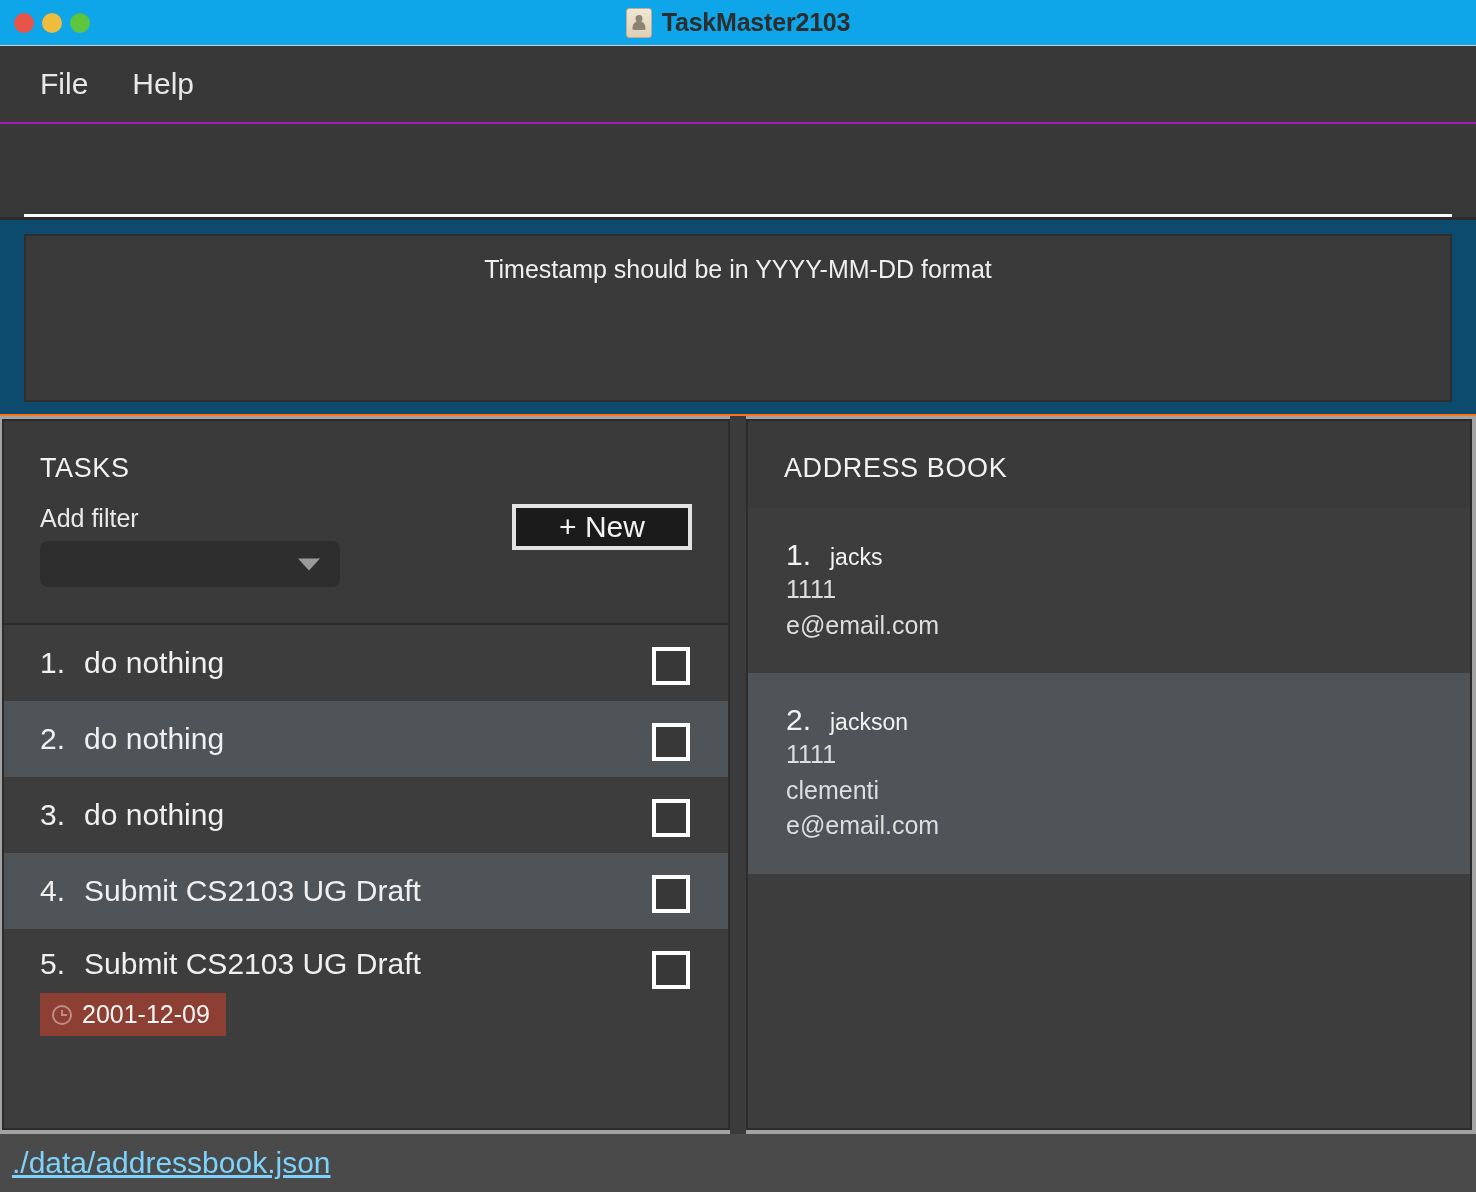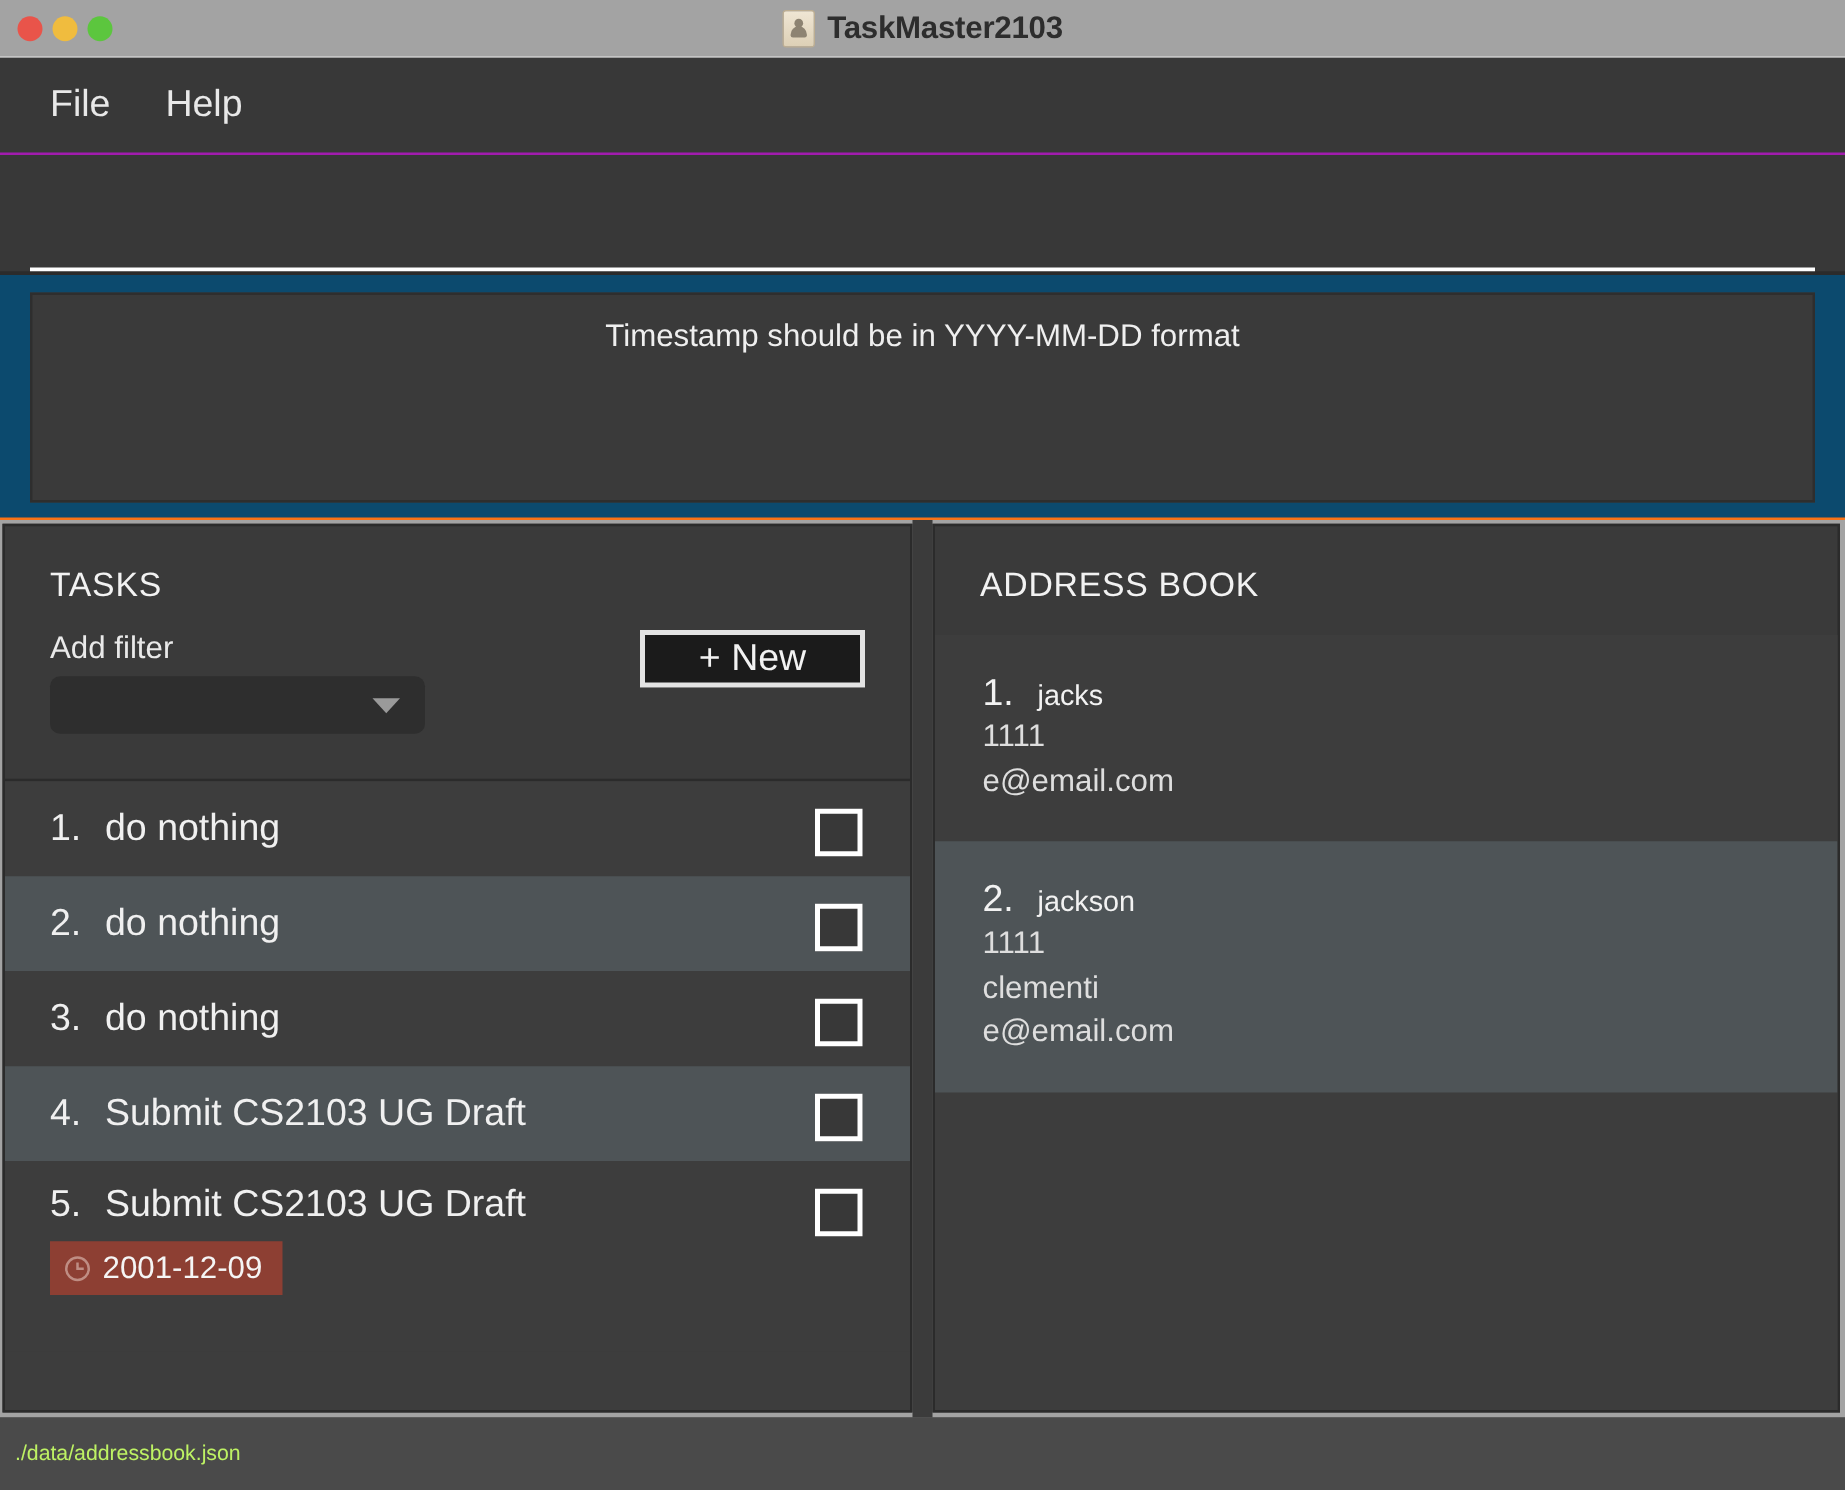--- a/index.html
+++ b/index.html
@@ -13,21 +13,21 @@
     position: relative;
     width: 1476px; height: 1192px;
     background: #383838;
     display: flex; flex-direction: column;
   }
 
   
   .titlebar {
     position: relative;
     height: 46px; flex: 0 0 46px;
-    background: #a3a3a3;
+    background: #0ea5e9;
     border-bottom: 1px solid #cfcfcf;
     display: flex; align-items: center;
   }
   .traffic {
     display: flex; align-items: center; gap: 8px;
     margin-left: 14px;
   }
   .dot { width: 20px; height: 20px; border-radius: 50%; }
   .dot.red    { background: #e9544a; }
   .dot.yellow { background: #f0bc3e; }
@@ -228,21 +228,21 @@
   .person-name { color: #f2f2f2; font-size: 23px; }
   .person-field { color: #dedede; font-size: 25px; line-height: 1.42; }
 
   
   .statusbar {
     flex: 0 0 58px; height: 58px;
     background: #4a4a4a;
     display: flex; align-items: center;
     padding-left: 12px;
   }
-  .status-text { color: #bef264; font-size: 17px; }
+  .status-text { color: #7dd3fc; font-size: 30px; text-decoration: underline; }
 </style>
 </head>
 <body>
 
 <div id="app">
 
   <div class="titlebar">
     <div class="traffic">
       <div class="dot red"></div>
       <div class="dot yellow"></div>

